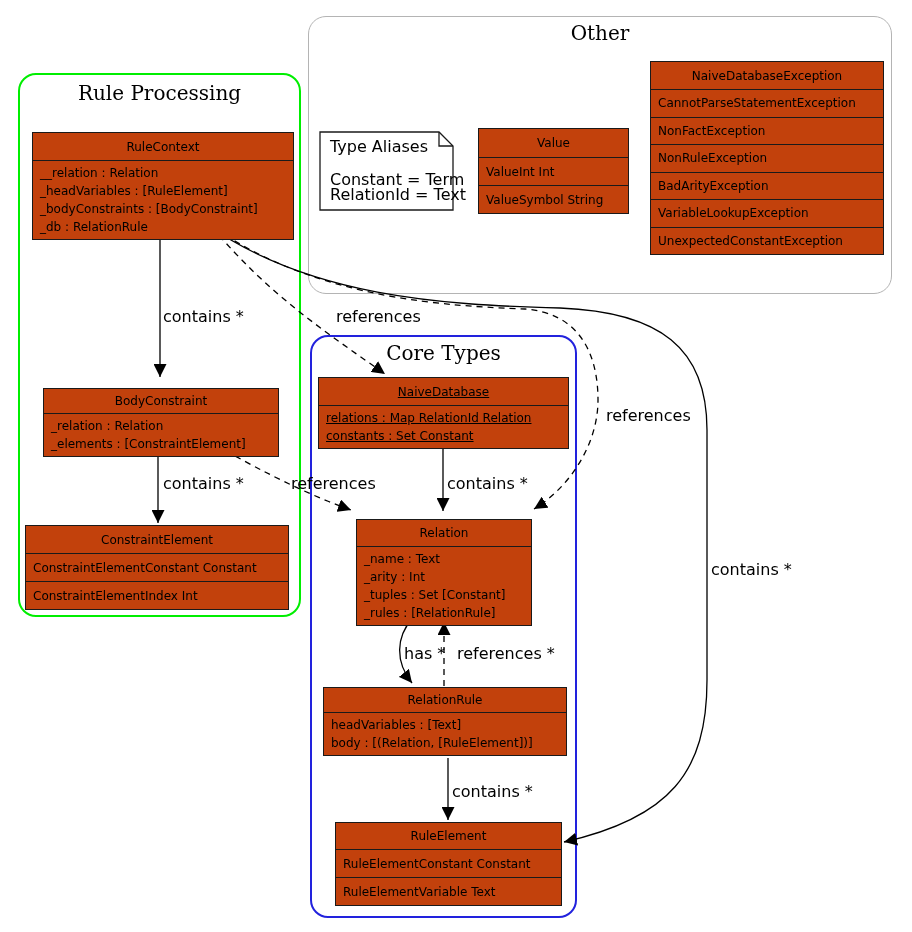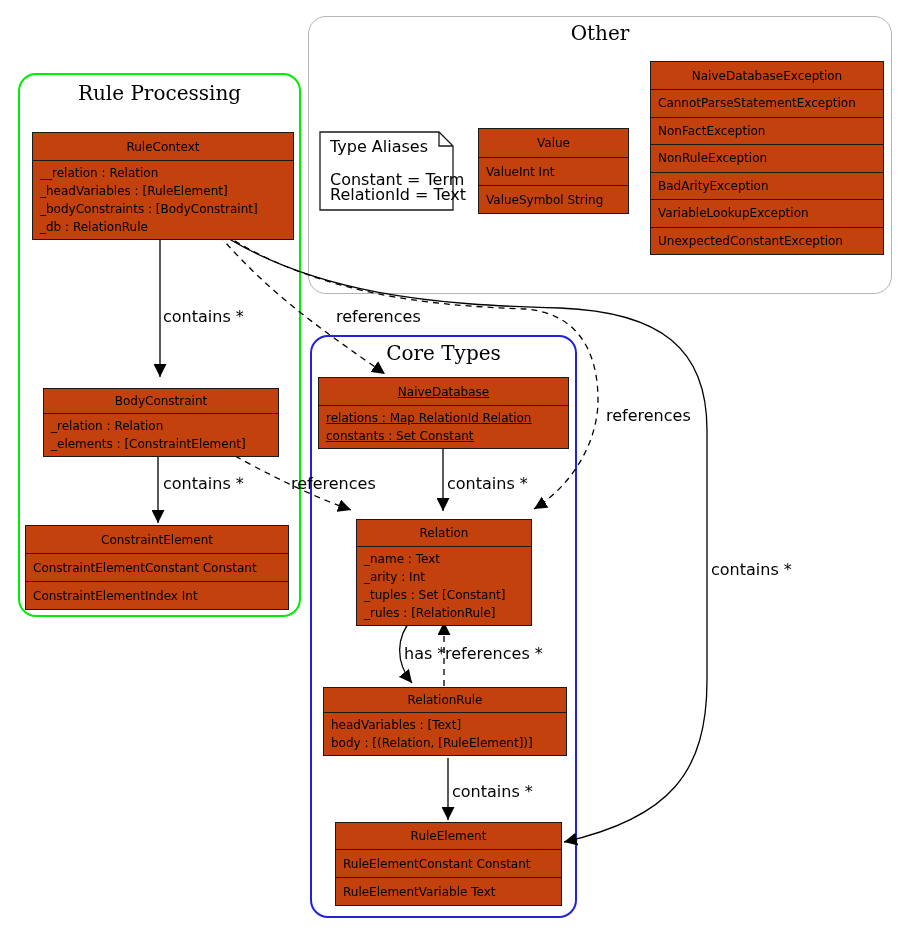--- a/index.html
+++ b/index.html
@@ -140,16 +140,16 @@
   </div>
 
   <div class="edge-label" style="left:163px;top:307px;">contains *</div>
   <div class="edge-label" style="left:336px;top:307px;">references</div>
   <div class="edge-label" style="left:163px;top:474px;">contains *</div>
   <div class="edge-label" style="left:291px;top:474px;">references</div>
   <div class="edge-label" style="left:447px;top:474px;">contains *</div>
   <div class="edge-label" style="left:606px;top:406px;">references</div>
   <div class="edge-label" style="left:711px;top:560px;">contains *</div>
   <div class="edge-label" style="left:404px;top:644px;">has *</div>
-  <div class="edge-label" style="left:445px;top:644px;">references *</div>
+  <div class="edge-label" style="left:457px;top:644px;">references *</div>
   <div class="edge-label" style="left:452px;top:782px;">contains *</div>
 
 </div>
 
 </body></html>

